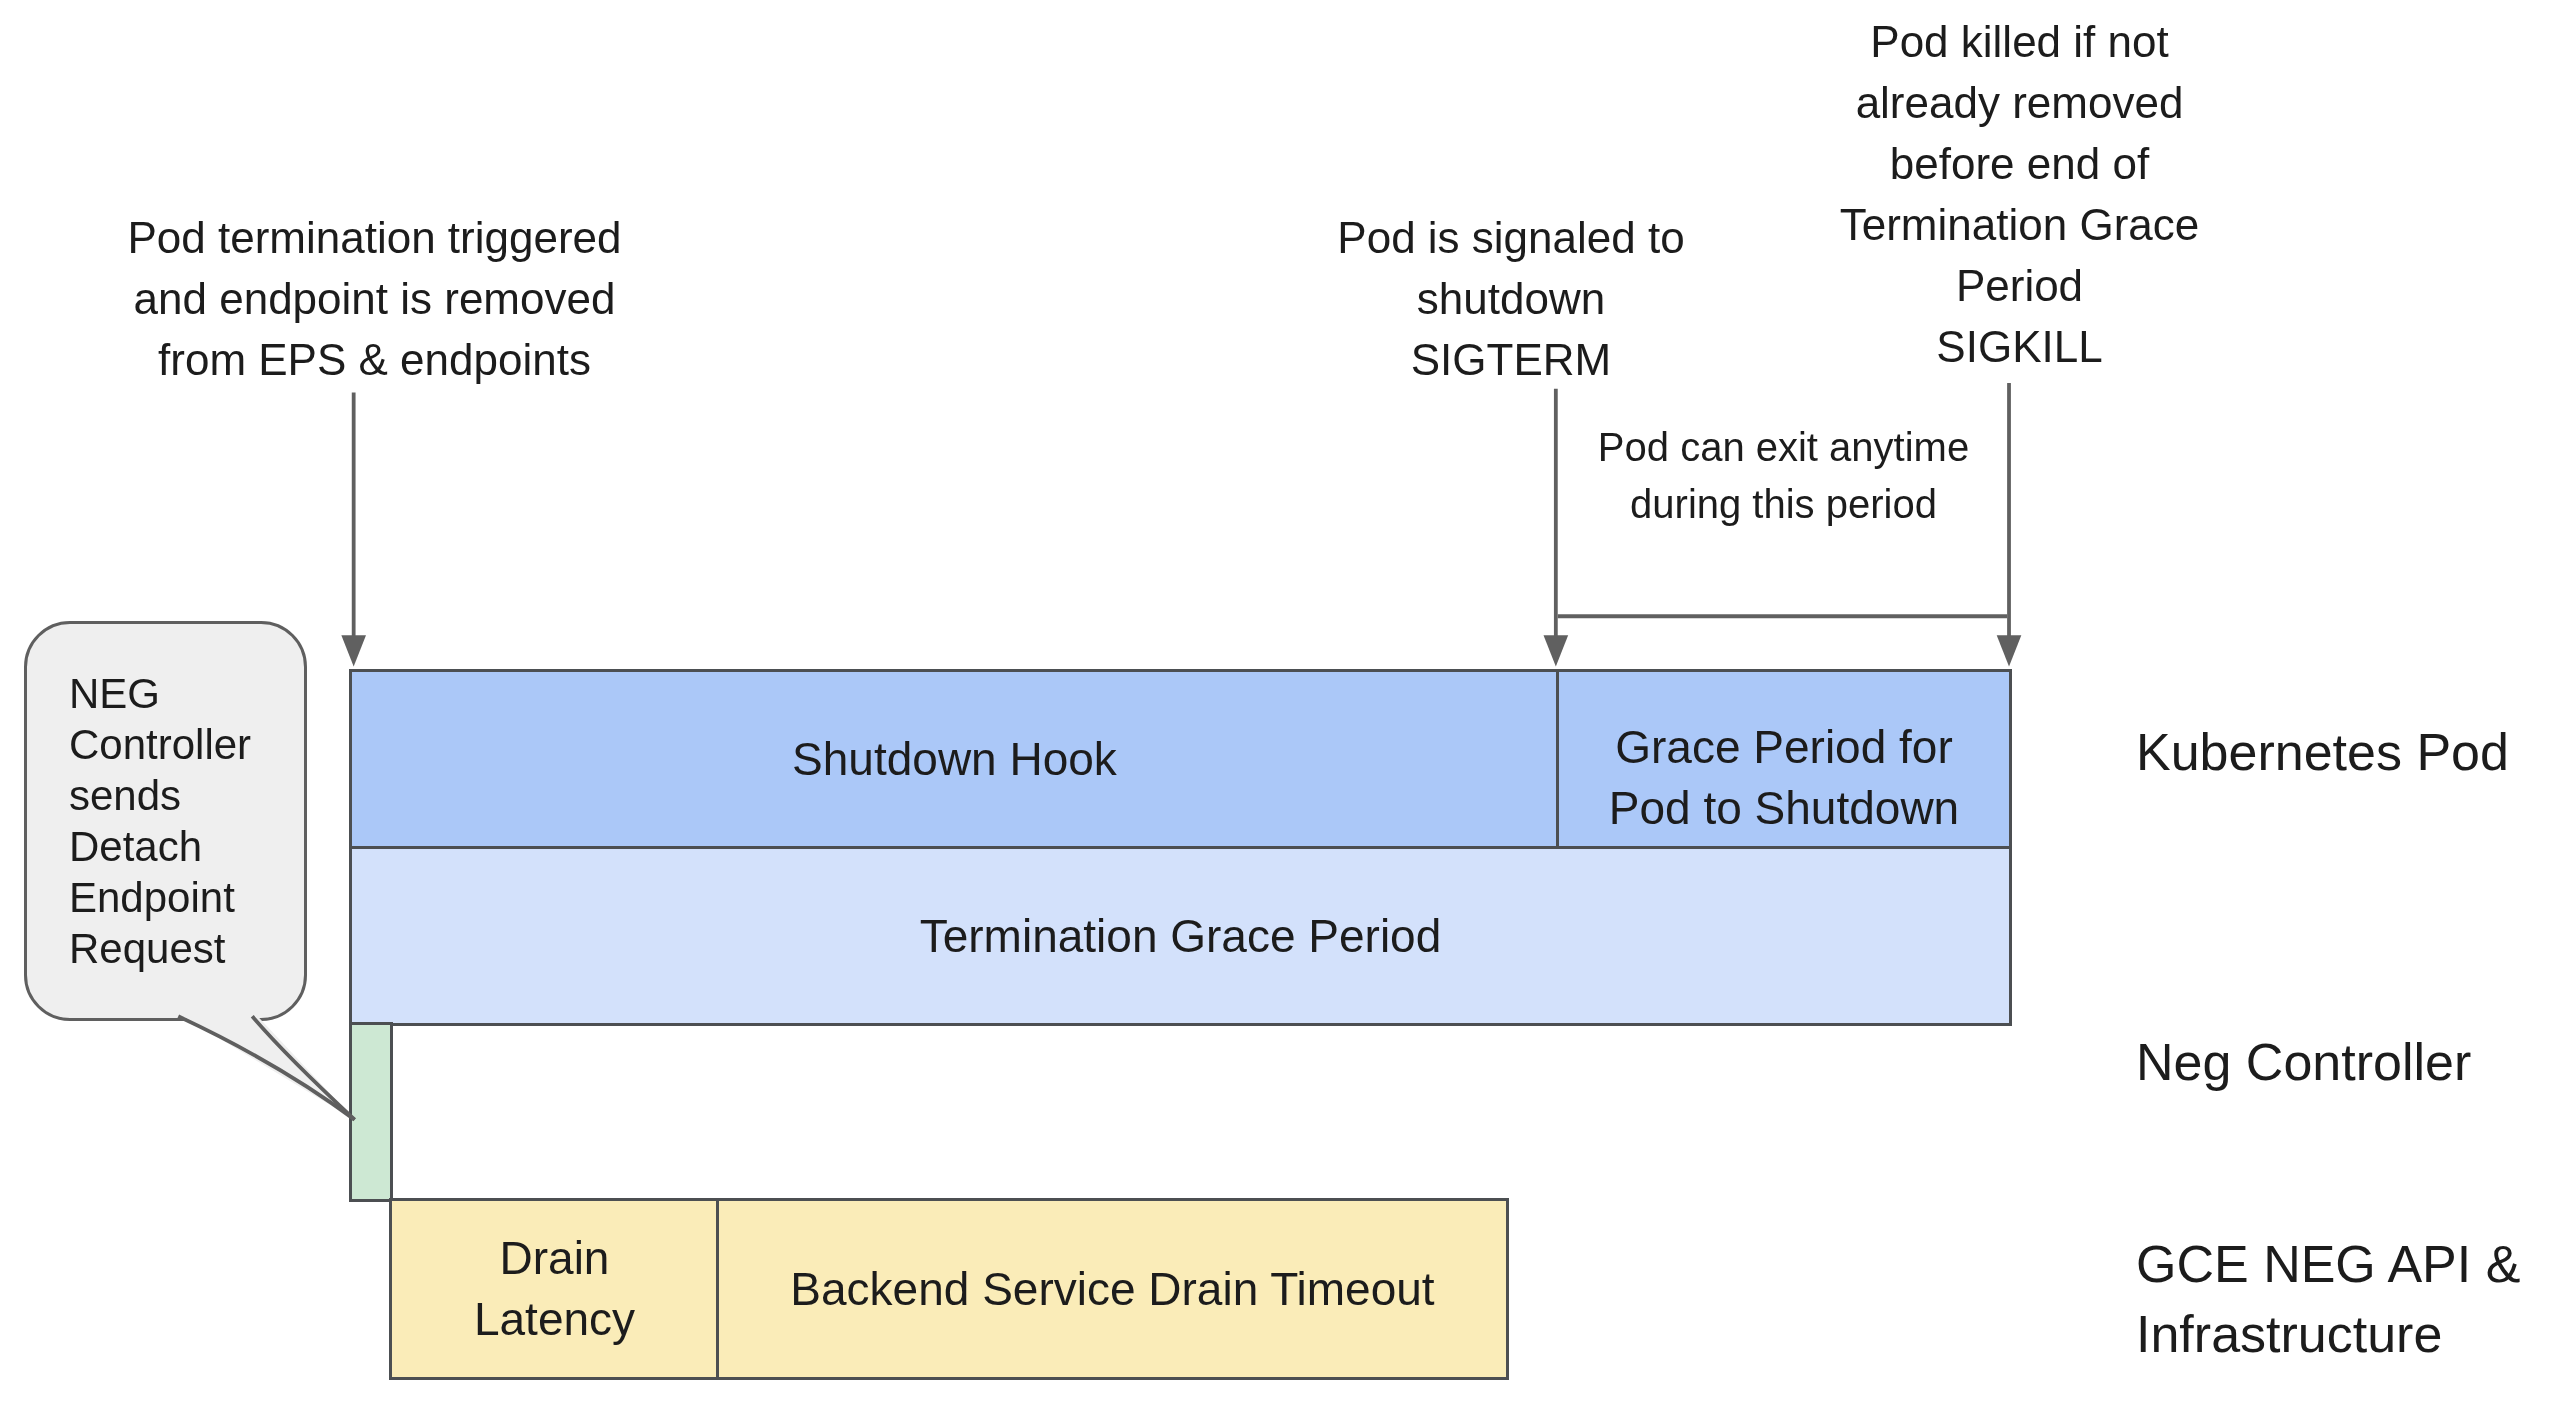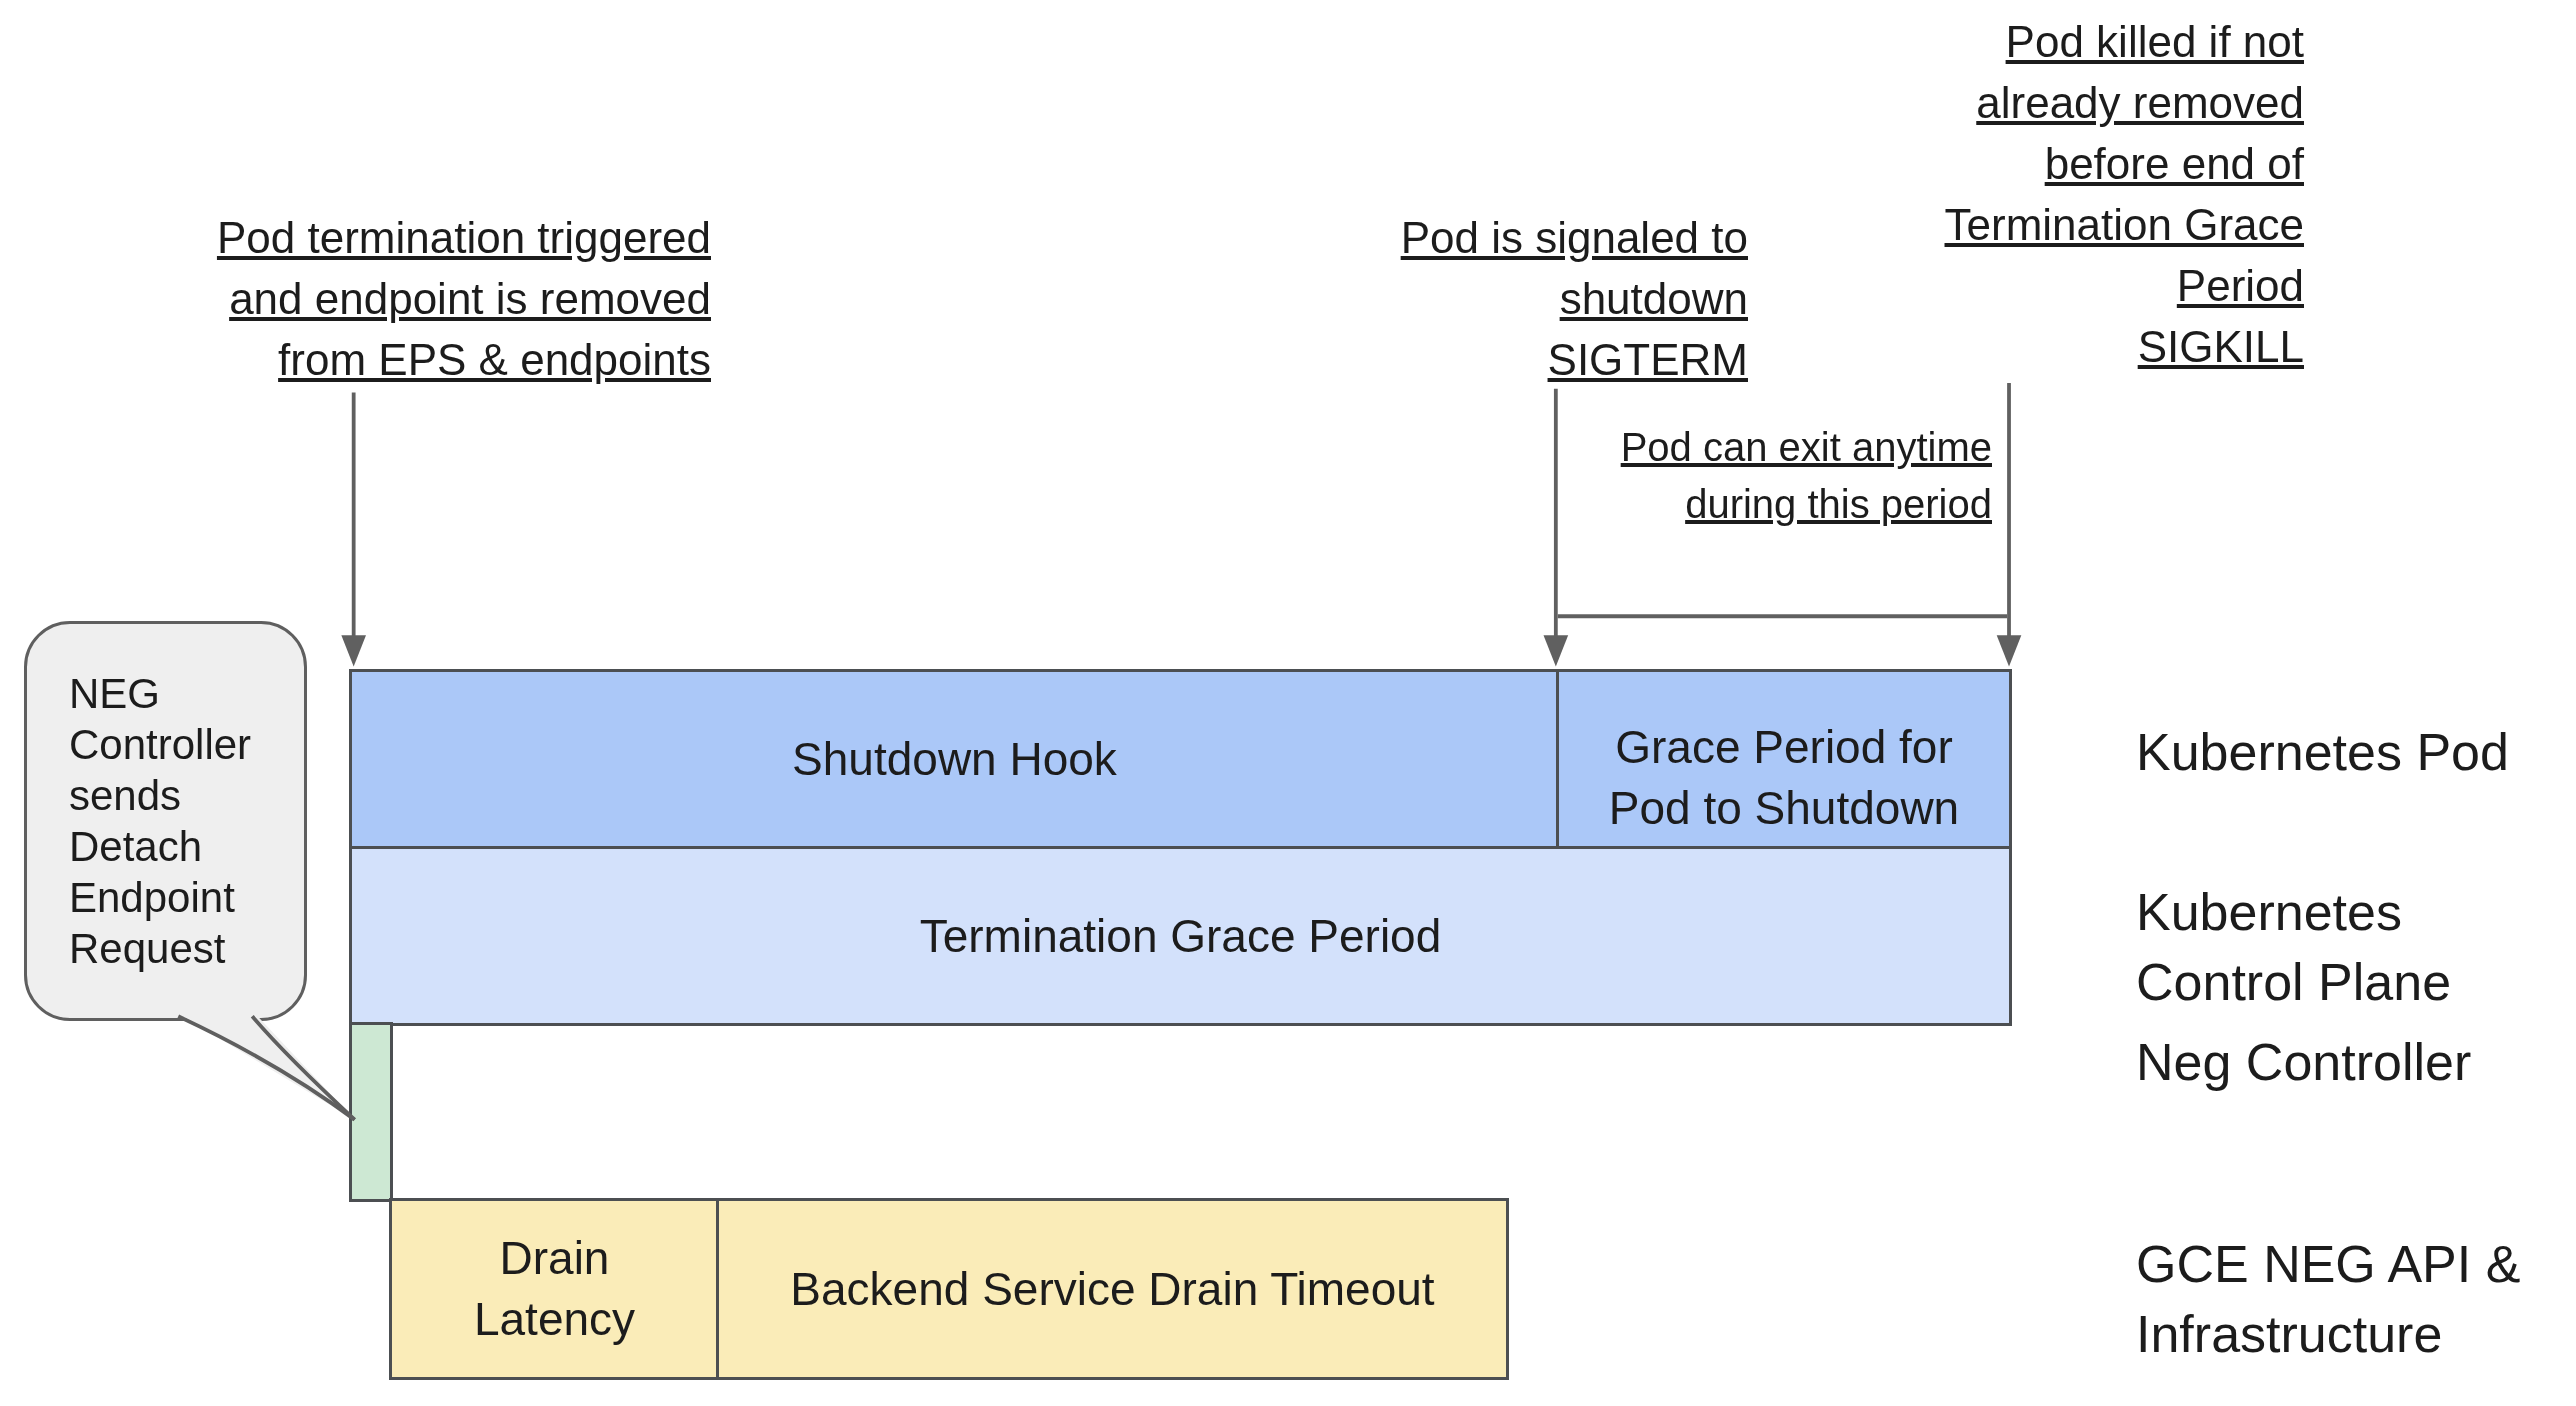--- a/index.html
+++ b/index.html
@@ -21,25 +21,24 @@
     height: 1406px;
     background: var(--background);
     font-family: "Liberation Sans", sans-serif;
     color: var(--text);
     overflow: hidden;
   }
 
   
   .note {
     position: absolute;
-    text-align: right;
+    text-align: center;
     font-size: 44px;
     line-height: 61px;
     white-space: pre-line;
-    text-decoration: underline;
   }
   #note-pod-termination { left: 38px;   top: 207px; width: 673px; }
   #note-pod-signaled    { left: 1274px; top: 207px; width: 474px; }
   #note-pod-killed      { left: 1735px; top: 11.4px;  width: 569px; }
   #note-exit-window     { left: 1575px; top: 419px; width: 417px; font-size: 40px; line-height: 57px; }
 
   
   .bar {
     position: absolute;
     box-sizing: border-box;
@@ -148,22 +147,20 @@
   <div class="bar" id="bar-neg-controller"></div>
   <div class="bar" id="bar-drain-latency">
     <span>Drain
 Latency</span>
   </div>
   <div class="bar" id="bar-backend-drain-timeout">
     <span>Backend Service Drain Timeout</span>
   </div>
 
   <div class="lane-label" id="lane-label-kubernetes-pod">Kubernetes Pod</div>
-  <div class="lane-label" id="lane-label-control-plane">Kubernetes
-Control Plane</div>
   <div class="lane-label" id="lane-label-neg-controller">Neg Controller</div>
   <div class="lane-label" id="lane-label-gce">GCE NEG API &amp;
 Infrastructure</div>
 
   <svg id="connector-layer" viewBox="0 0 2717 1483" xmlns="http://www.w3.org/2000/svg">
 
     <path class="tail-fill" d="M 186 1068 L 374 1181 L 268 1068 Z"></path>
     <path class="tail-stroke" d="M 188 1072 Q 295 1122 374 1181"></path>
     <path class="tail-stroke" d="M 374 1181 Q 300 1112 266 1072"></path>
 

